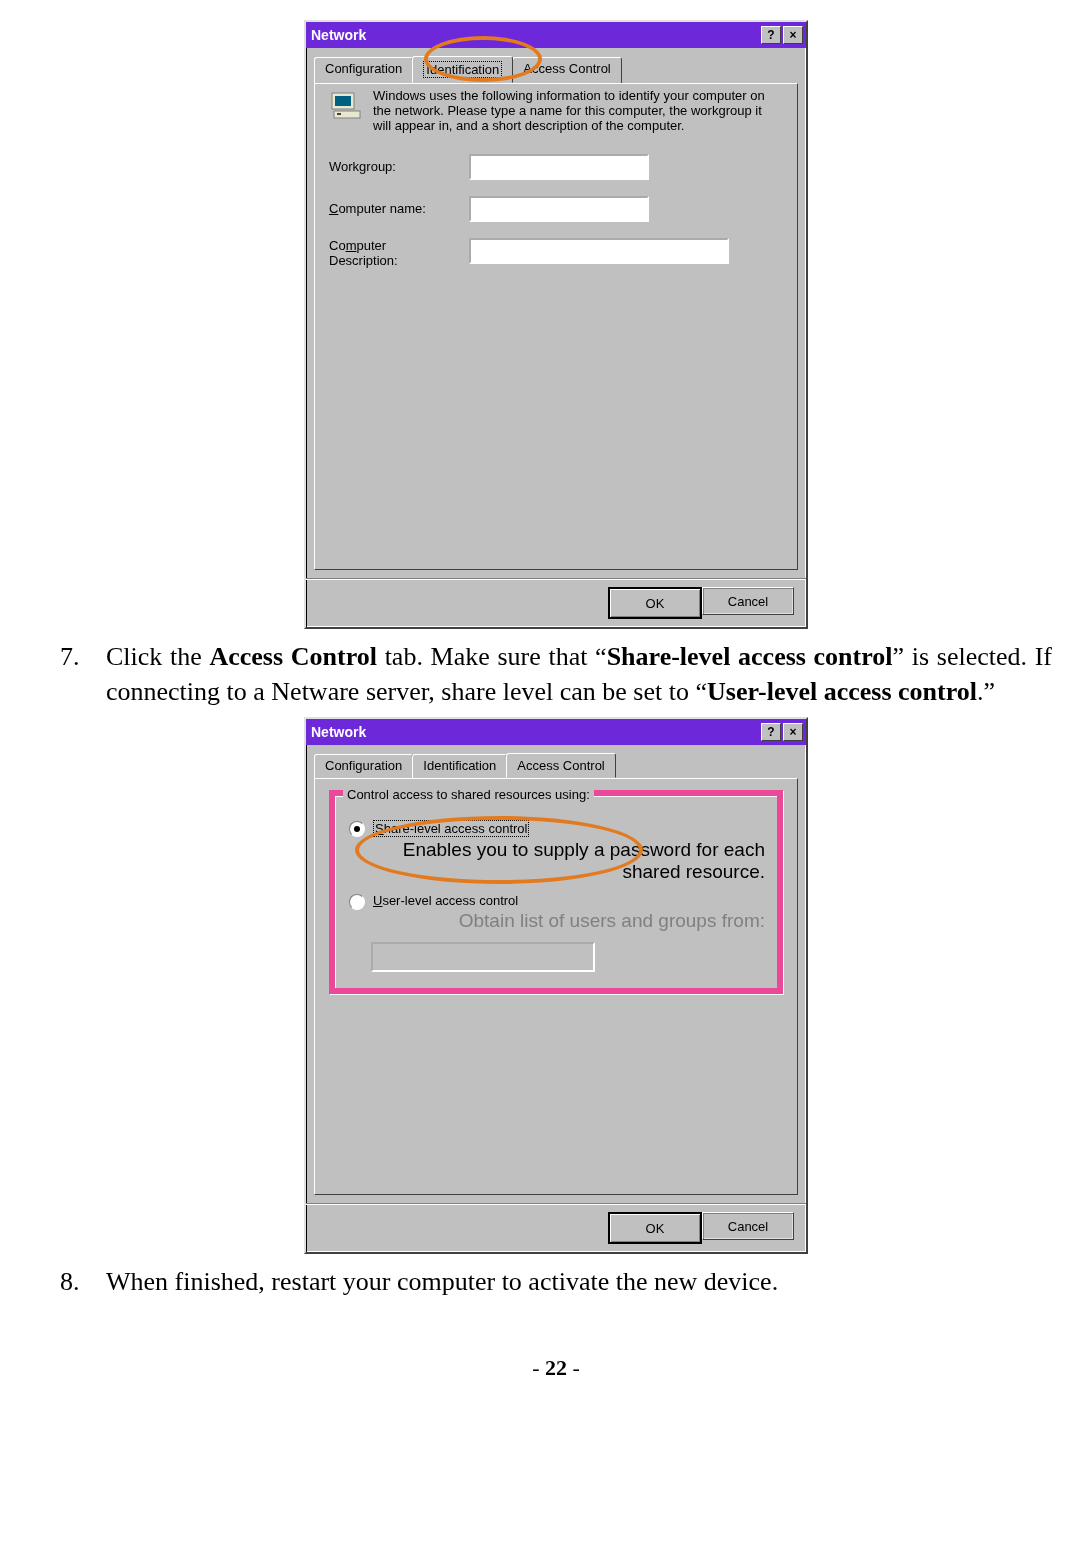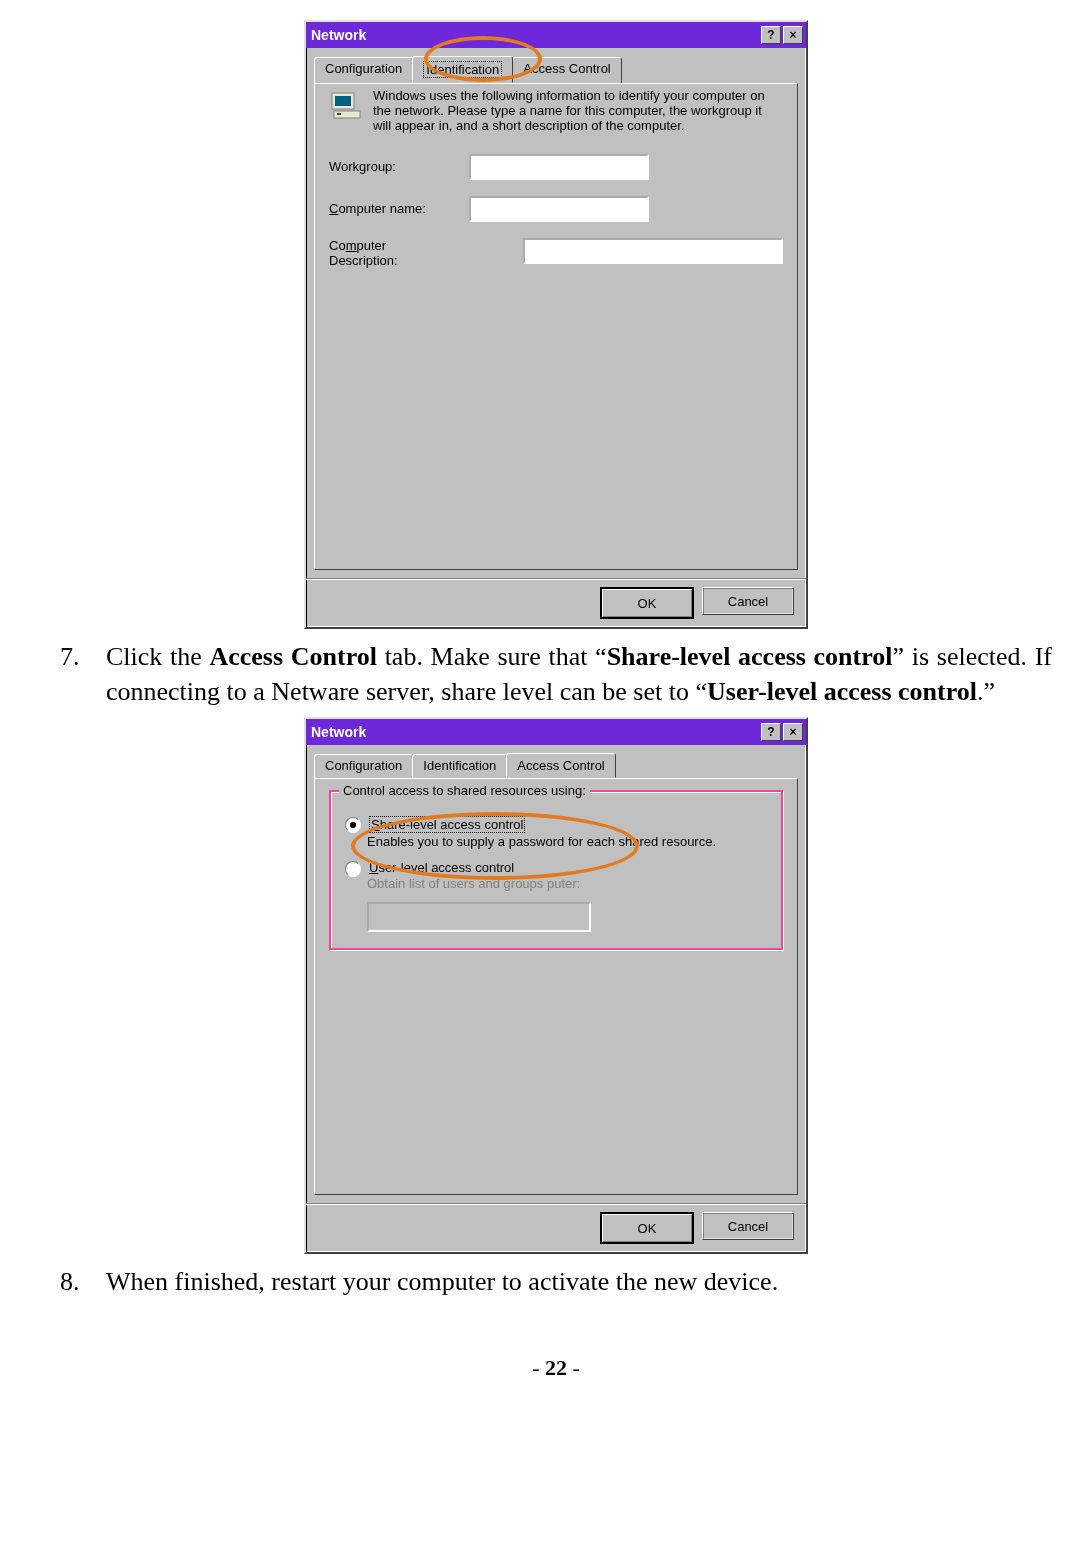--- a/index.html
+++ b/index.html
@@ -86,37 +86,36 @@
   }
   .desc-row { display: flex; gap: 10px; margin-bottom: 20px; }
   .comp-icon {
     width: 34px; height: 34px;
     display: flex; align-items: center; justify-content: center;
   }
   .comp-icon svg { width: 34px; height: 34px; }
   .desc-text { font-size: 13px; line-height: 1.15; color: #000; }
   .field-row { display: flex; align-items: center; margin: 16px 0; }
   .field-row .lbl { width: 140px; font-size: 13px; }
-  .field-row.top-align { align-items: flex-start; justify-content: space-between; }
+  .field-row.top-align { align-items: flex-start; }
   .u { text-decoration: underline; }
   .text-input {
     height: 26px;
     border: 2px inset #fff;
     background: #fff;
     box-sizing: border-box;
   }
   .inp-short { width: 180px; }
   .inp-long  { width: 260px; }
   .btnbar {
     border-top: 1px solid #808080;
     box-shadow: 0 1px 0 #fff inset;
     padding: 8px 12px;
     display: flex;
     justify-content: flex-end;
-    gap: 8px;
   }
   .btn {
     width: 90px; height: 26px;
     background: #c0c0c0;
     border: 1px solid;
     border-color: #fff #404040 #404040 #fff;
     box-shadow: 1px 1px 0 #808080 inset, -1px -1px 0 #e0e0e0 inset;
     font-size: 13px;
     display: inline-flex; align-items: center; justify-content: center;
     font-family: inherit;
@@ -127,25 +126,26 @@
     position: absolute;
     border: 4px solid #e27a1f;
     border-radius: 50%;
     pointer-events: none;
     z-index: 10;
   }
   .circ1 { width: 110px; height: 38px; left: 118px; top: -12px; }
   .oval2 { width: 280px; height: 60px; border-radius: 50% / 50%; left: 20px; top: 20px; }
 
   .groupbox {
-    border: 2px solid #ec4899;
+    border: 6px solid #ec4899;
     box-shadow: 1px 1px 0 #fff, inset 1px 1px 0 #fff;
     padding: 20px 12px 16px 12px;
     position: relative;
     margin-top: 6px;
+    text-align: right;
   }
   .groupbox .legend {
     position: absolute;
     top: -9px; left: 8px;
     background: #c0c0c0;
     padding: 0 4px;
     font-size: 13px;
   }
   .radio-row { display: flex; gap: 8px; margin: 4px 0 2px 2px; align-items: flex-start; }
   .radio-outer {
@@ -153,21 +153,21 @@
     background: #fff;
     border: 1px solid;
     border-color: #808080 #fff #fff #808080;
     display: inline-flex; align-items: center; justify-content: center;
     margin-top: 1px;
     flex: none;
   }
   .radio-dot { width: 6px; height: 6px; border-radius: 50%; background: #000; }
   .radio-label { font-size: 13px; }
   .radio-label .focus-box { border: 1px dotted #000; padding: 0 1px; display: inline-block; }
-  .radio-desc { font-size: 13px; margin: 0 0 10px 24px; line-height: 1.15; }
+  .radio-desc { font-size: 19px; margin: 0 0 10px 24px; line-height: 1.15; }
   .disabled { color: #808080; }
   .obtain-input {
     width: 220px; height: 26px;
     border: 2px inset #fff;
     background: #c0c0c0;
     margin: 4px 0 0 24px;
   }
 
   .step {
     font-size: 26px;
@@ -289,21 +289,21 @@
           </span>
         <span class="radio-label"><span class="focus-box"><span class="u">S</span><span>hare-level access control</span></span></span>
       </div>
       <div class="radio-desc">Enables you to supply a password for each shared resource.</div>
 
       <div class="radio-row">
         <span class="radio-outer"></span>
         <span class="radio-label"><span class="u">U</span><span>ser-level access control</span></span>
       </div>
 
-      <div class="radio-desc disabled" style="margin-top:-2px;">Obtain list of users and groups puter:</div>
+      <div class="radio-desc disabled" style="margin-top:-2px;">Obtain list of users and groups from:</div>
       <div class="obtain-input"></div>
     </div>
   </div>
 
   <div class="btnbar">
     <div class="btn default">
         <span>OK</span>
       </div>
     <div class="btn">
         <span>Cancel</span>

